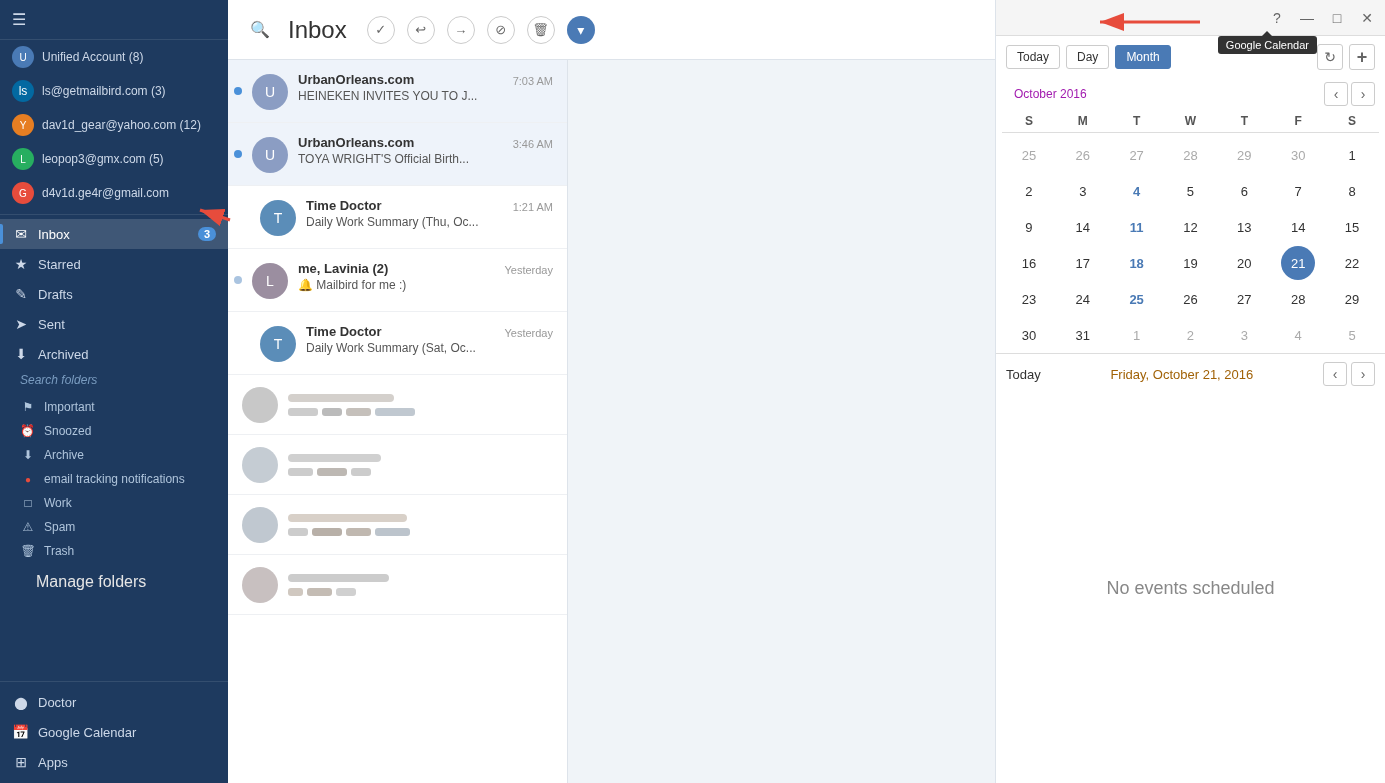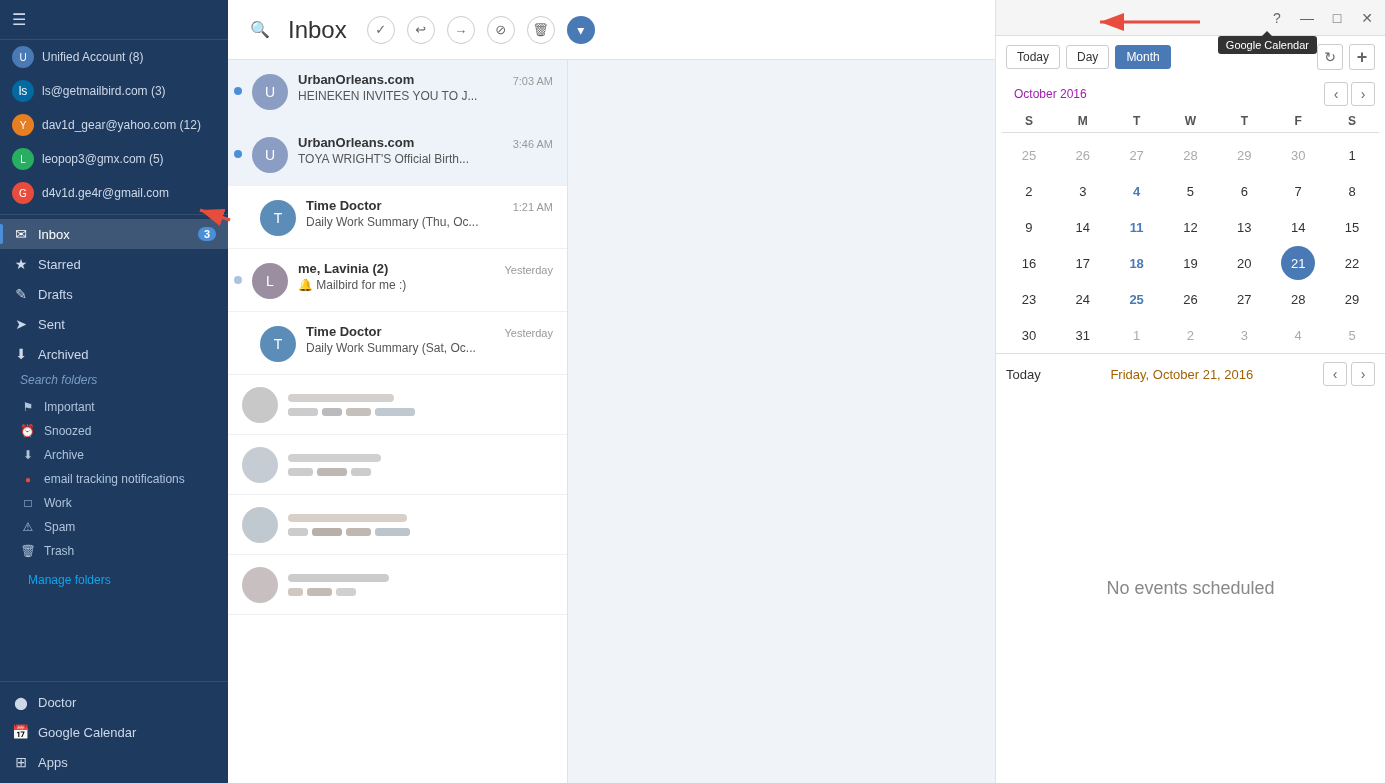--- a/index.html
+++ b/index.html
@@ -206,21 +206,21 @@
     }
 
     
     .red-arrow { position: absolute; pointer-events: none; }
     .active-indicator {
       position: absolute; left: 0; top: 50%; transform: translateY(-50%);
       width: 3px; height: 20px; background: #4a90d9; border-radius: 0 2px 2px 0;
     }
 
     .manage-folders {
-      padding: 6px 28px; font-size: 12px; color: #0ea5e9; cursor: pointer;
+      padding: 6px 36px; font-size: 16px; color: #e5e5e5; cursor: pointer;
     }
 
     .divider { height: 1px; background: rgba(255,255,255,0.1); margin: 4px 0; }
   </style>
 </head>
 <body>
 
 <div id="app-wrapper">
 
   <div id="sidebar">

